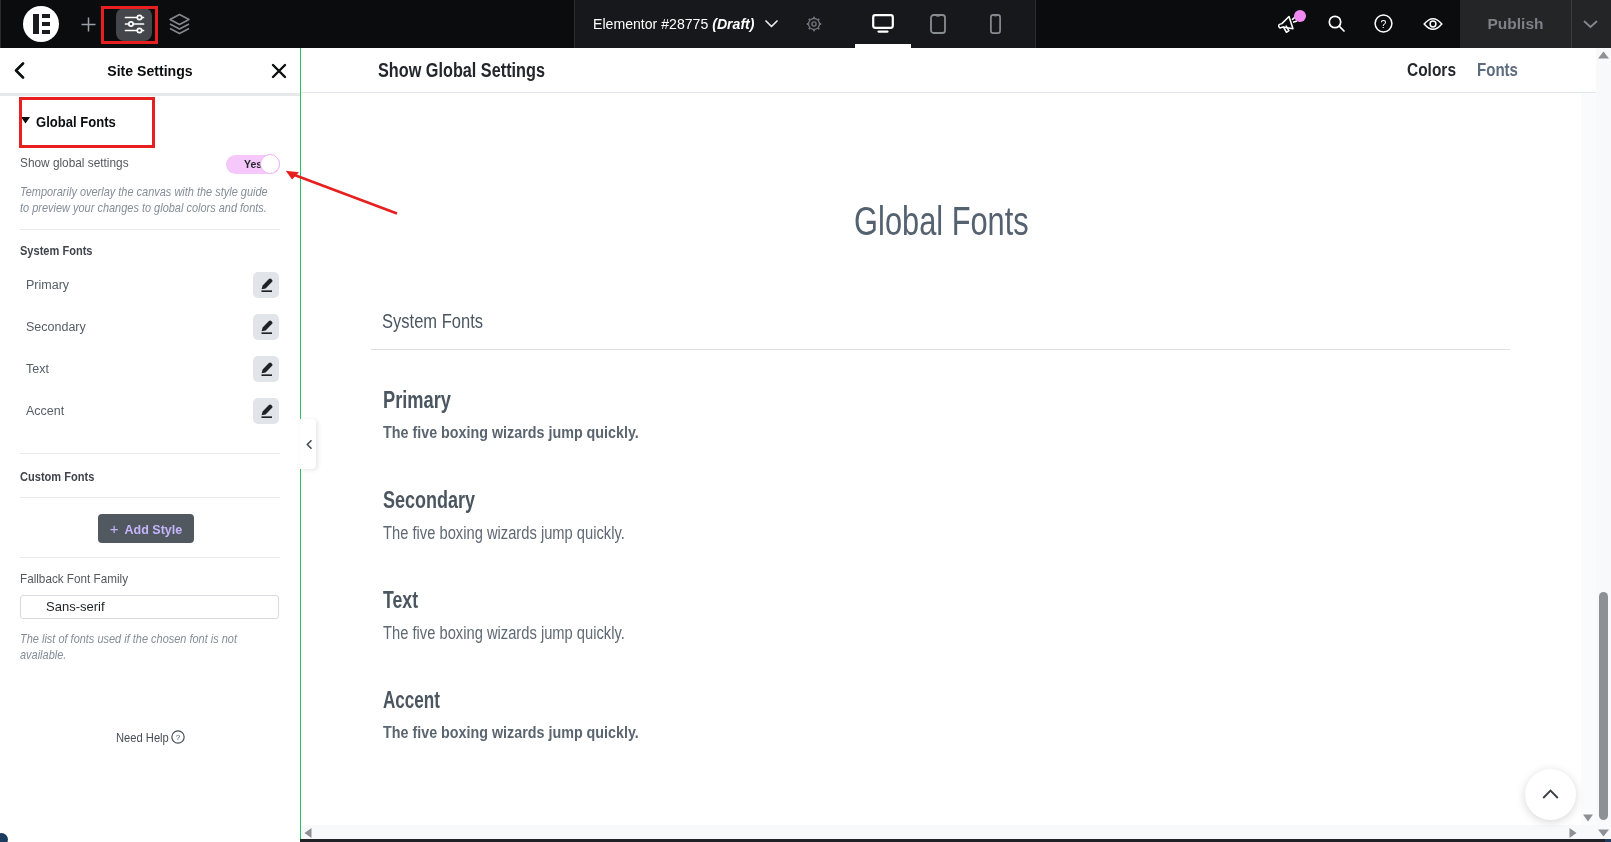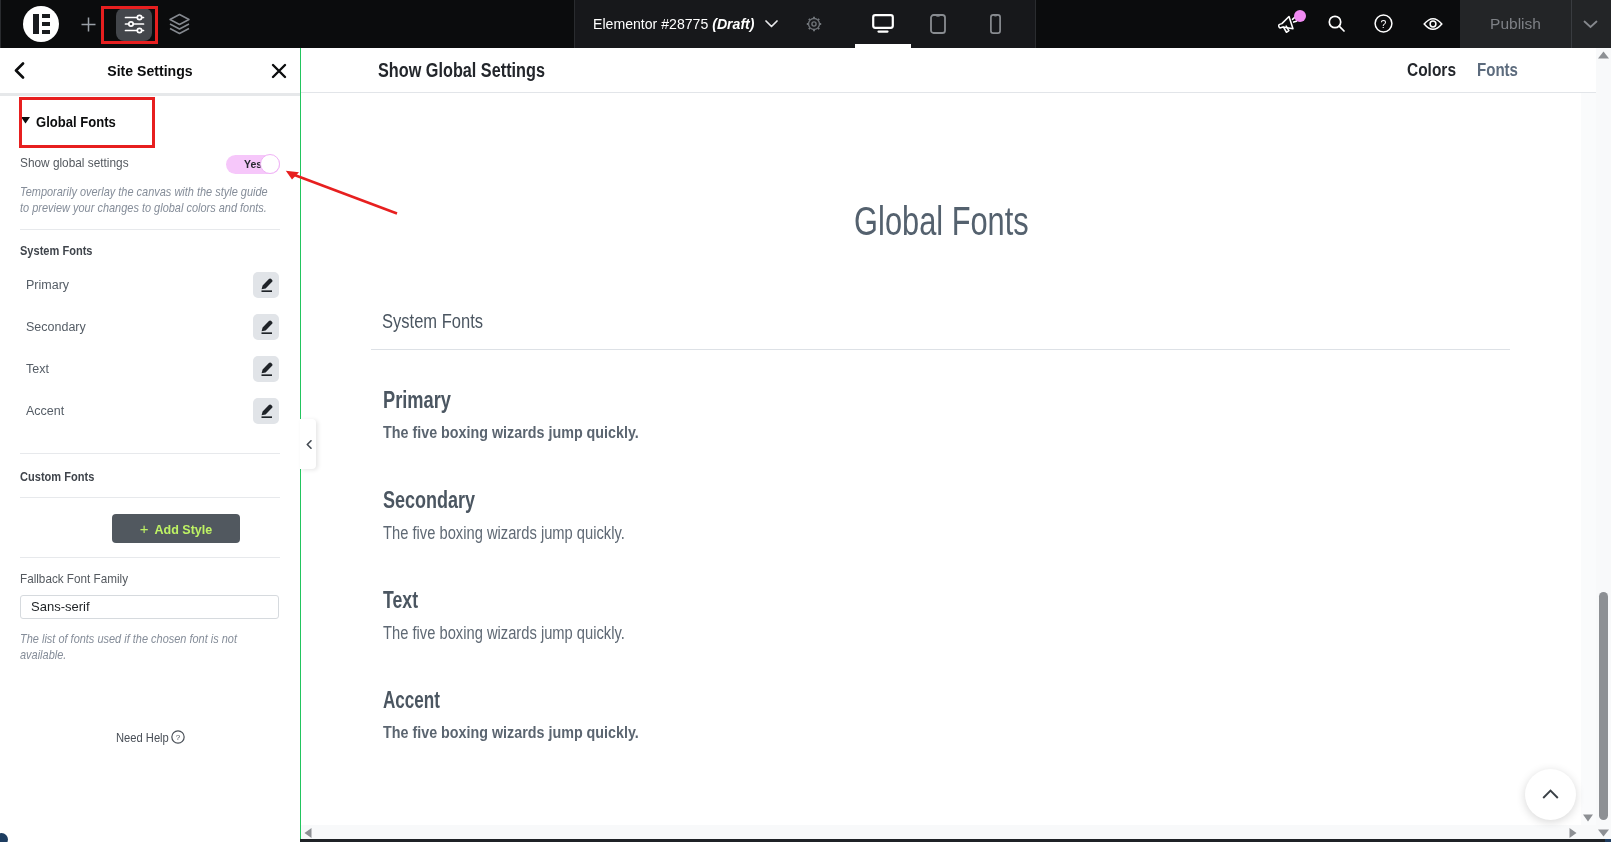--- a/index.html
+++ b/index.html
@@ -17,40 +17,40 @@
   #logo-circle { position:absolute; left:23px; top:6px; width:36px; height:36px; border-radius:50%; background:#fff; }
   .logo-e { position:absolute; background:#191b1e; }
 
   #topbar svg { position:absolute; }
   #settings-btn { position:absolute; left:116px; top:8px; width:36px; height:33px; border-radius:8px; background:#43464b; }
   #red-box-top { position:absolute; left:101px; top:6px; width:57px; height:38px; border:3px solid #e71f1f; }
 
   #doc-title { position:absolute; left:593px; top:0; height:48px; line-height:47px; color:#fff; font-size:15.5px; transform:scaleX(0.910); transform-origin:left center; }
   #doc-title i { font-style:italic; font-weight:700; }
   #tab-underline { position:absolute; left:855px; top:44px; width:56px; height:4px; background:#fff; }
-  #publish-txt { position:absolute; left:1460px; top:0; width:111px; height:48px; line-height:47px; text-align:center; color:#7e8186; font-size:15.5px; font-weight:400; }
+  #publish-txt { position:absolute; left:1460px; top:0; width:111px; height:48px; line-height:47px; text-align:center; color:#7e8186; font-size:15.5px; font-weight:700; }
   #pub-divider { position:absolute; left:1571px; top:0; width:1px; height:48px; background:#393c40; }
   #pink-dot { position:absolute; left:1294px; top:10px; width:12px; height:12px; border-radius:50%; background:#f18bf3; }
 
   
   #panel { position:absolute; left:0; top:48px; width:301px; height:794px; background:#fff; border-right:1px solid #22c55e; }
   #panel-header { position:absolute; left:0; top:0; width:300px; height:48px; border-bottom:3px solid #e6e8ea; }
   #panel-title { position:absolute; left:0; top:0; width:300px; height:45px; line-height:45px; text-align:center; font-weight:700; font-size:15px; color:#0c0d0e; transform:scaleX(0.94); transform-origin:center; }
   .sec-title { position:absolute; left:20px; font-weight:700; font-size:13px; color:#3f444b; transform:scaleX(0.85); transform-origin:left top; }
   .row-label { position:absolute; left:26px; font-size:12.5px; color:#555d66; }
   .hint { position:absolute; left:20px; font-style:italic; font-size:12.4px; color:#858d99; line-height:16px; transform:scaleX(0.885); transform-origin:left top; }
   .divider { position:absolute; left:20px; width:260px; height:1px; background:#e7e9ec; }
   .editbtn { position:absolute; left:253px; width:26px; height:26px; border-radius:5px; background:#e1e4e8; }
 
   #toggle { position:absolute; left:226px; top:106.5px; width:54px; height:19px; border-radius:10px; background:#f6c7fa; }
   #toggle .knob { position:absolute; right:0px; top:-0.5px; width:20px; height:20px; border-radius:50%; background:#fff; border:1px solid #f0b3f6; }
   #toggle .yes { position:absolute; left:18px; top:0; height:19px; line-height:19px; font-size:10.5px; font-weight:700; color:#26292e; }
 
-  #addstyle { position:absolute; left:98px; top:466px; width:128px; height:29px; border-radius:4px; background:#51585f; color:#bef264; font-size:12.5px; font-weight:700; text-align:center; line-height:29px;margin-left:14px; }
-  #fallback-input { position:absolute; left:20px; top:547px; width:259px; height:24px; border:1px solid #d6dade; border-radius:3px; font-size:13px; color:#1d2124; padding-left:10px; line-height:22px; }
+  #addstyle { position:absolute; left:98px; top:466px; width:96px; height:29px; border-radius:4px; background:#51585f; color:#c4b5fd; font-size:12.5px; font-weight:700; text-align:center; line-height:29px; }
+  #fallback-input { position:absolute; left:20px; top:547px; width:259px; height:24px; border:1px solid #d6dade; border-radius:3px; font-size:13px; color:#1d2124; padding-left:25px; line-height:22px; }
 
   #red-box-gf { position:absolute; left:19px; top:49px; width:136px; height:51px; border:3px solid #e71f1f; }
 
   #handle { position:absolute; z-index:6; left:300px; top:419px; width:16px; height:50px; background:#fff; border-radius:0 4px 4px 0; box-shadow:2px 1px 4px rgba(0,0,0,0.10); }
 
   
   #chead { position:absolute; left:301px; top:48px; width:1295px; height:45px; background:#fff; border-bottom:1px solid #e2e5e9; }
   #canvas { position:absolute; left:301px; top:93px; width:1280px; height:732px; background:#fff; }
   .cv { color:#4c5661; }
 

